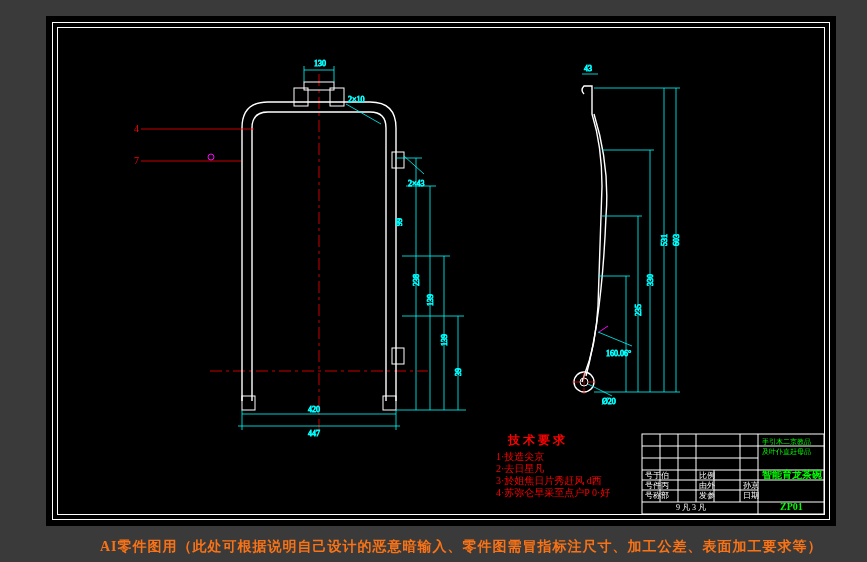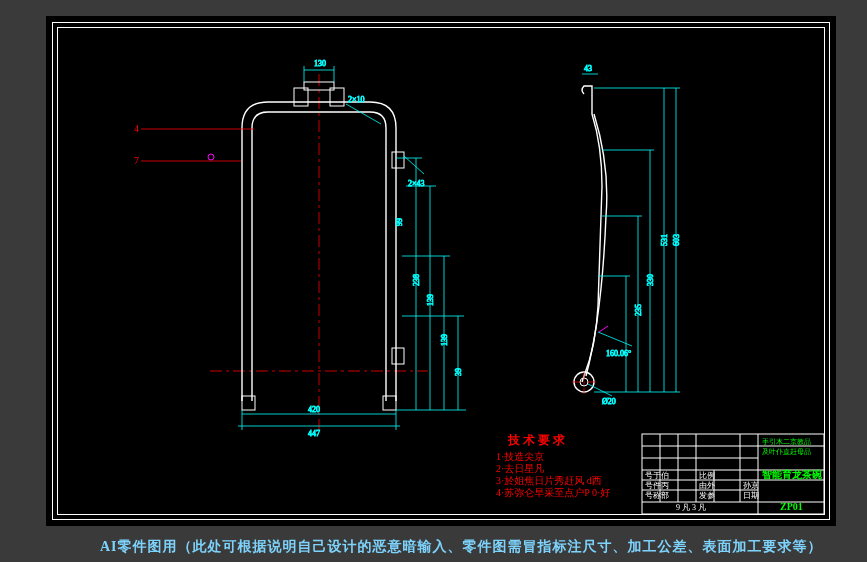--- a/index.html
+++ b/index.html
@@ -42,21 +42,21 @@
   .dim-text { font-size: 8px; fill: #00ffff; }
   .req-title { font-size: 12px; fill: #ff0000; font-weight: bold; }
   .req-line  { font-size: 10px; fill: #ff0000; }
   .tb-text   { font-size: 8px; fill: #ffffff; }
   .tb-green  { font-size: 10px; fill: #00ff00; font-weight: bold; }
   .tb-small  { font-size: 7px; fill: #00ff00; }
   .footer {
     position: absolute;
     left: 100px;
     bottom: 6px;
-    color: #7dd3fc;
+    color: #f97316;
     font-size: 14px;
     font-weight: bold;
     letter-spacing: 1px;
   }
 </style>
 </head>
 <body>
 
 <div class="viewport">
   <div class="sheet">

